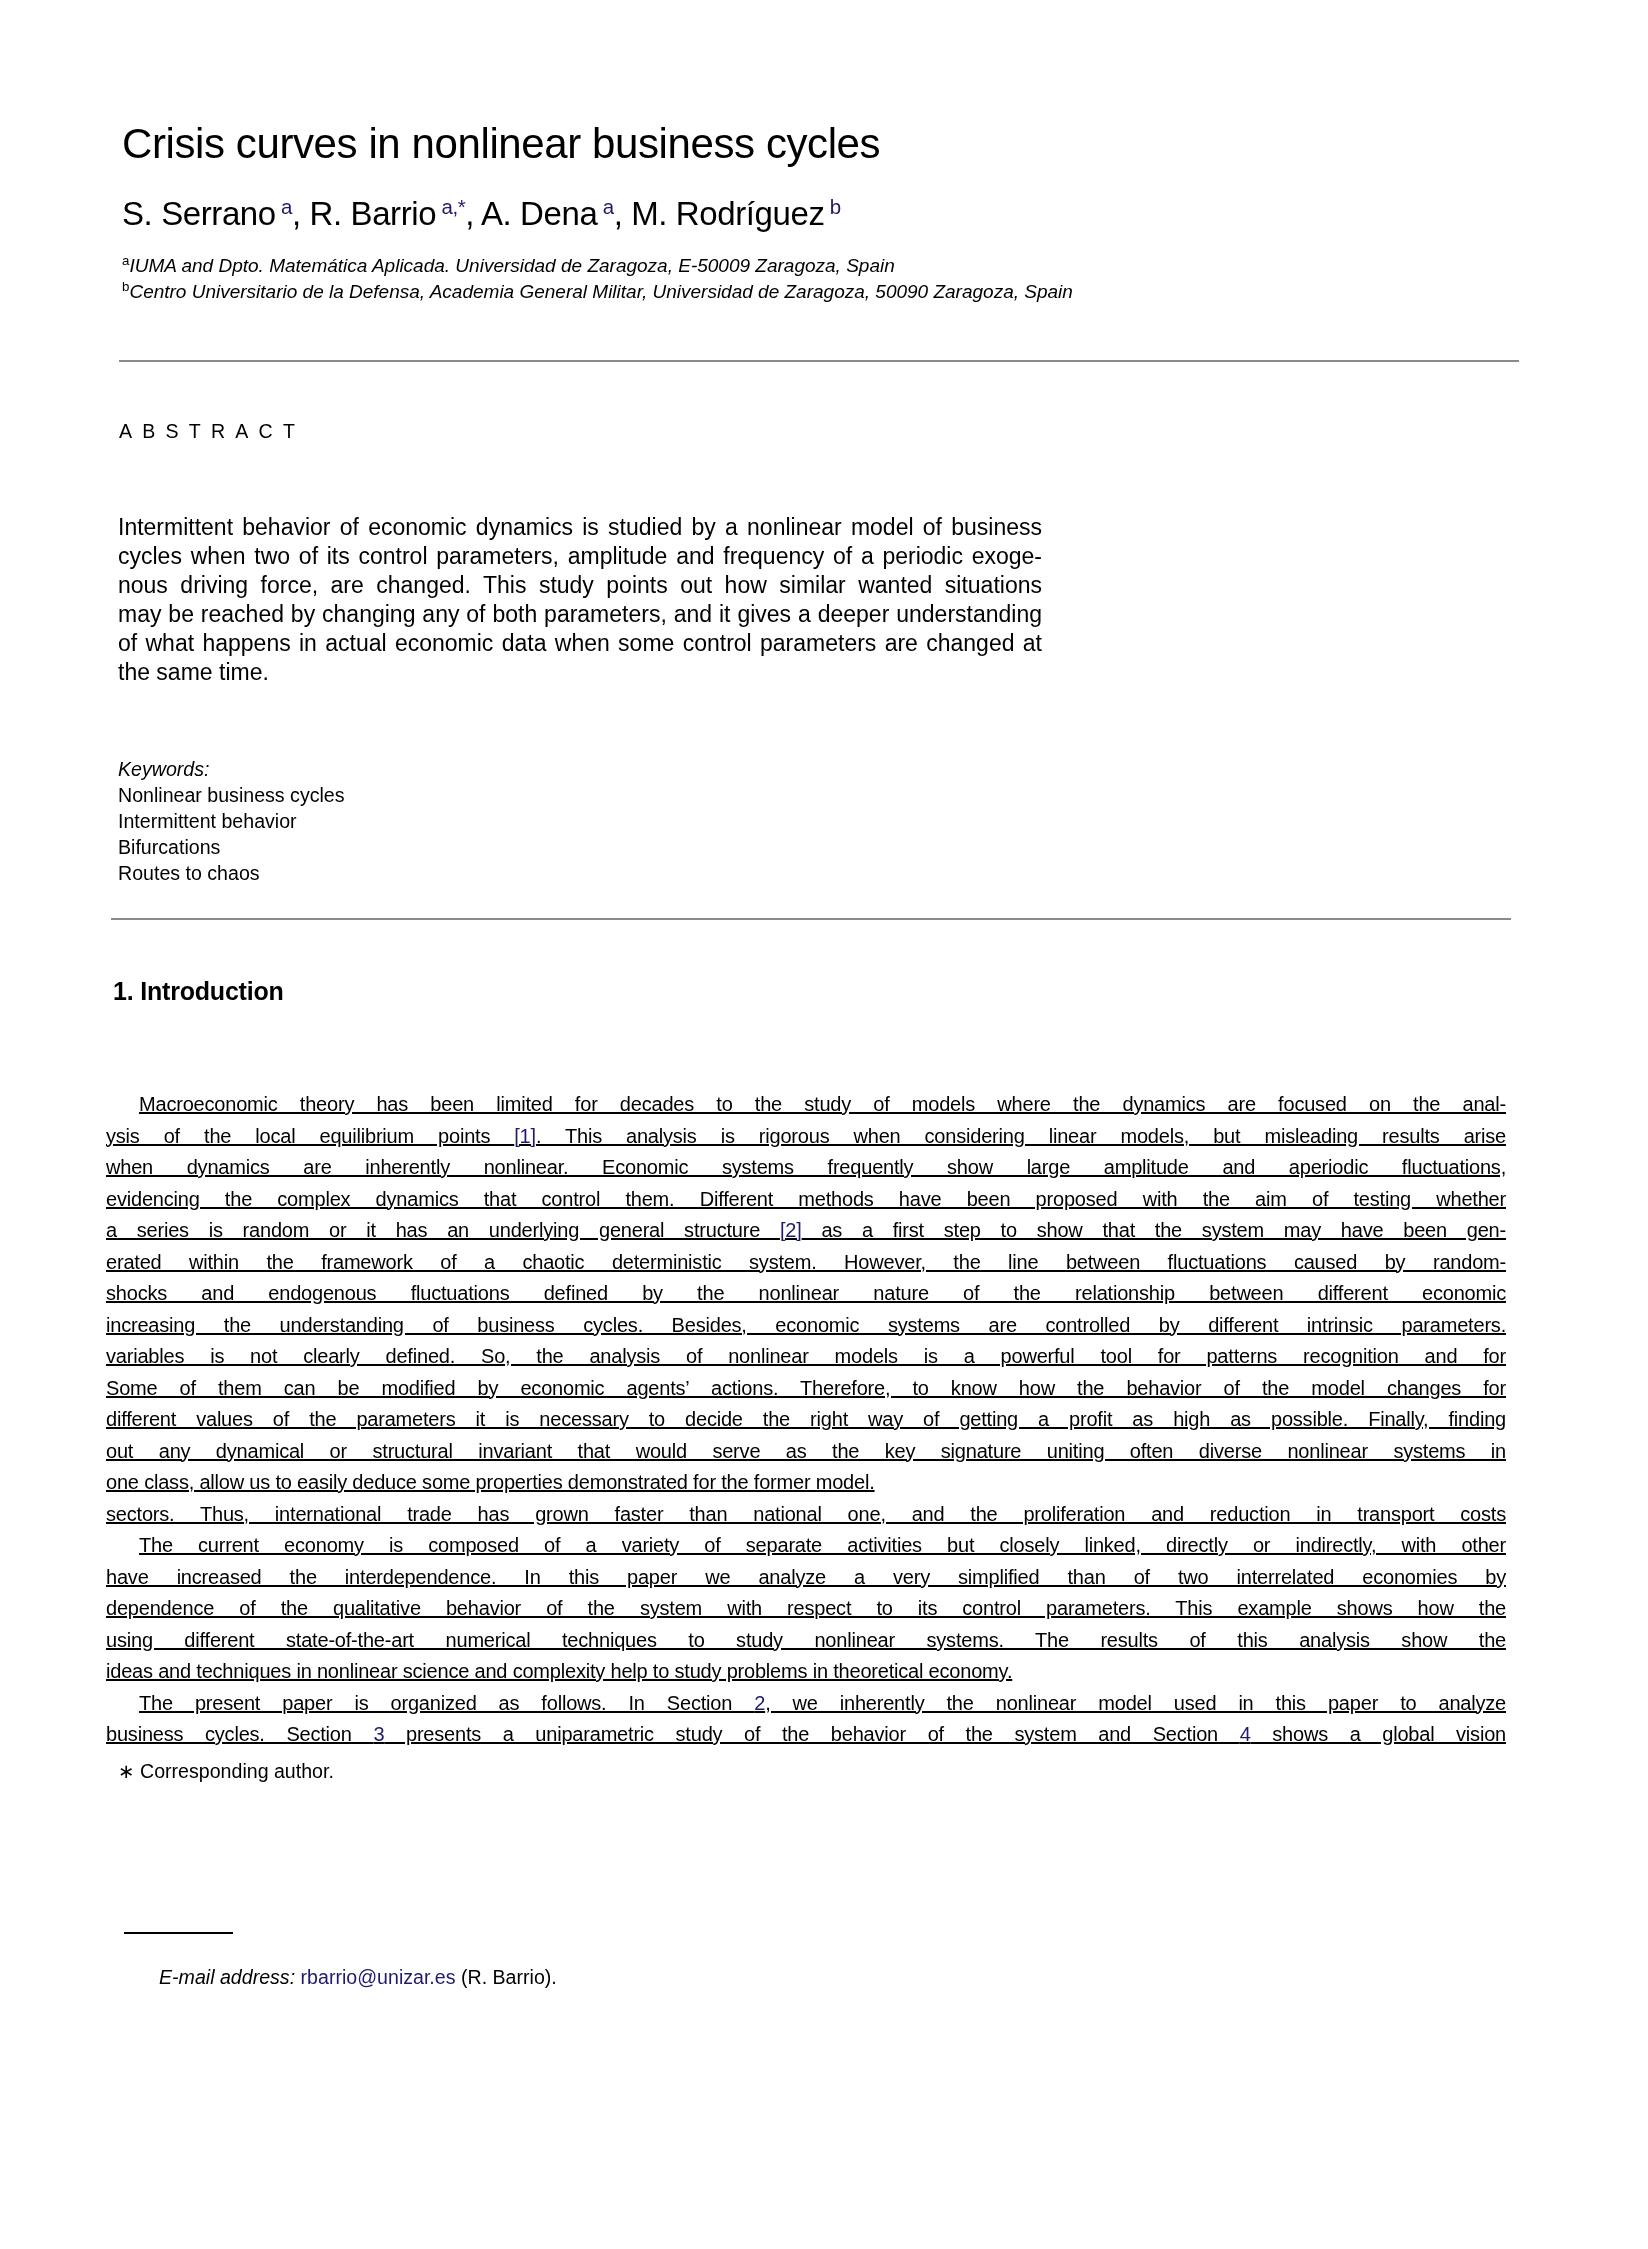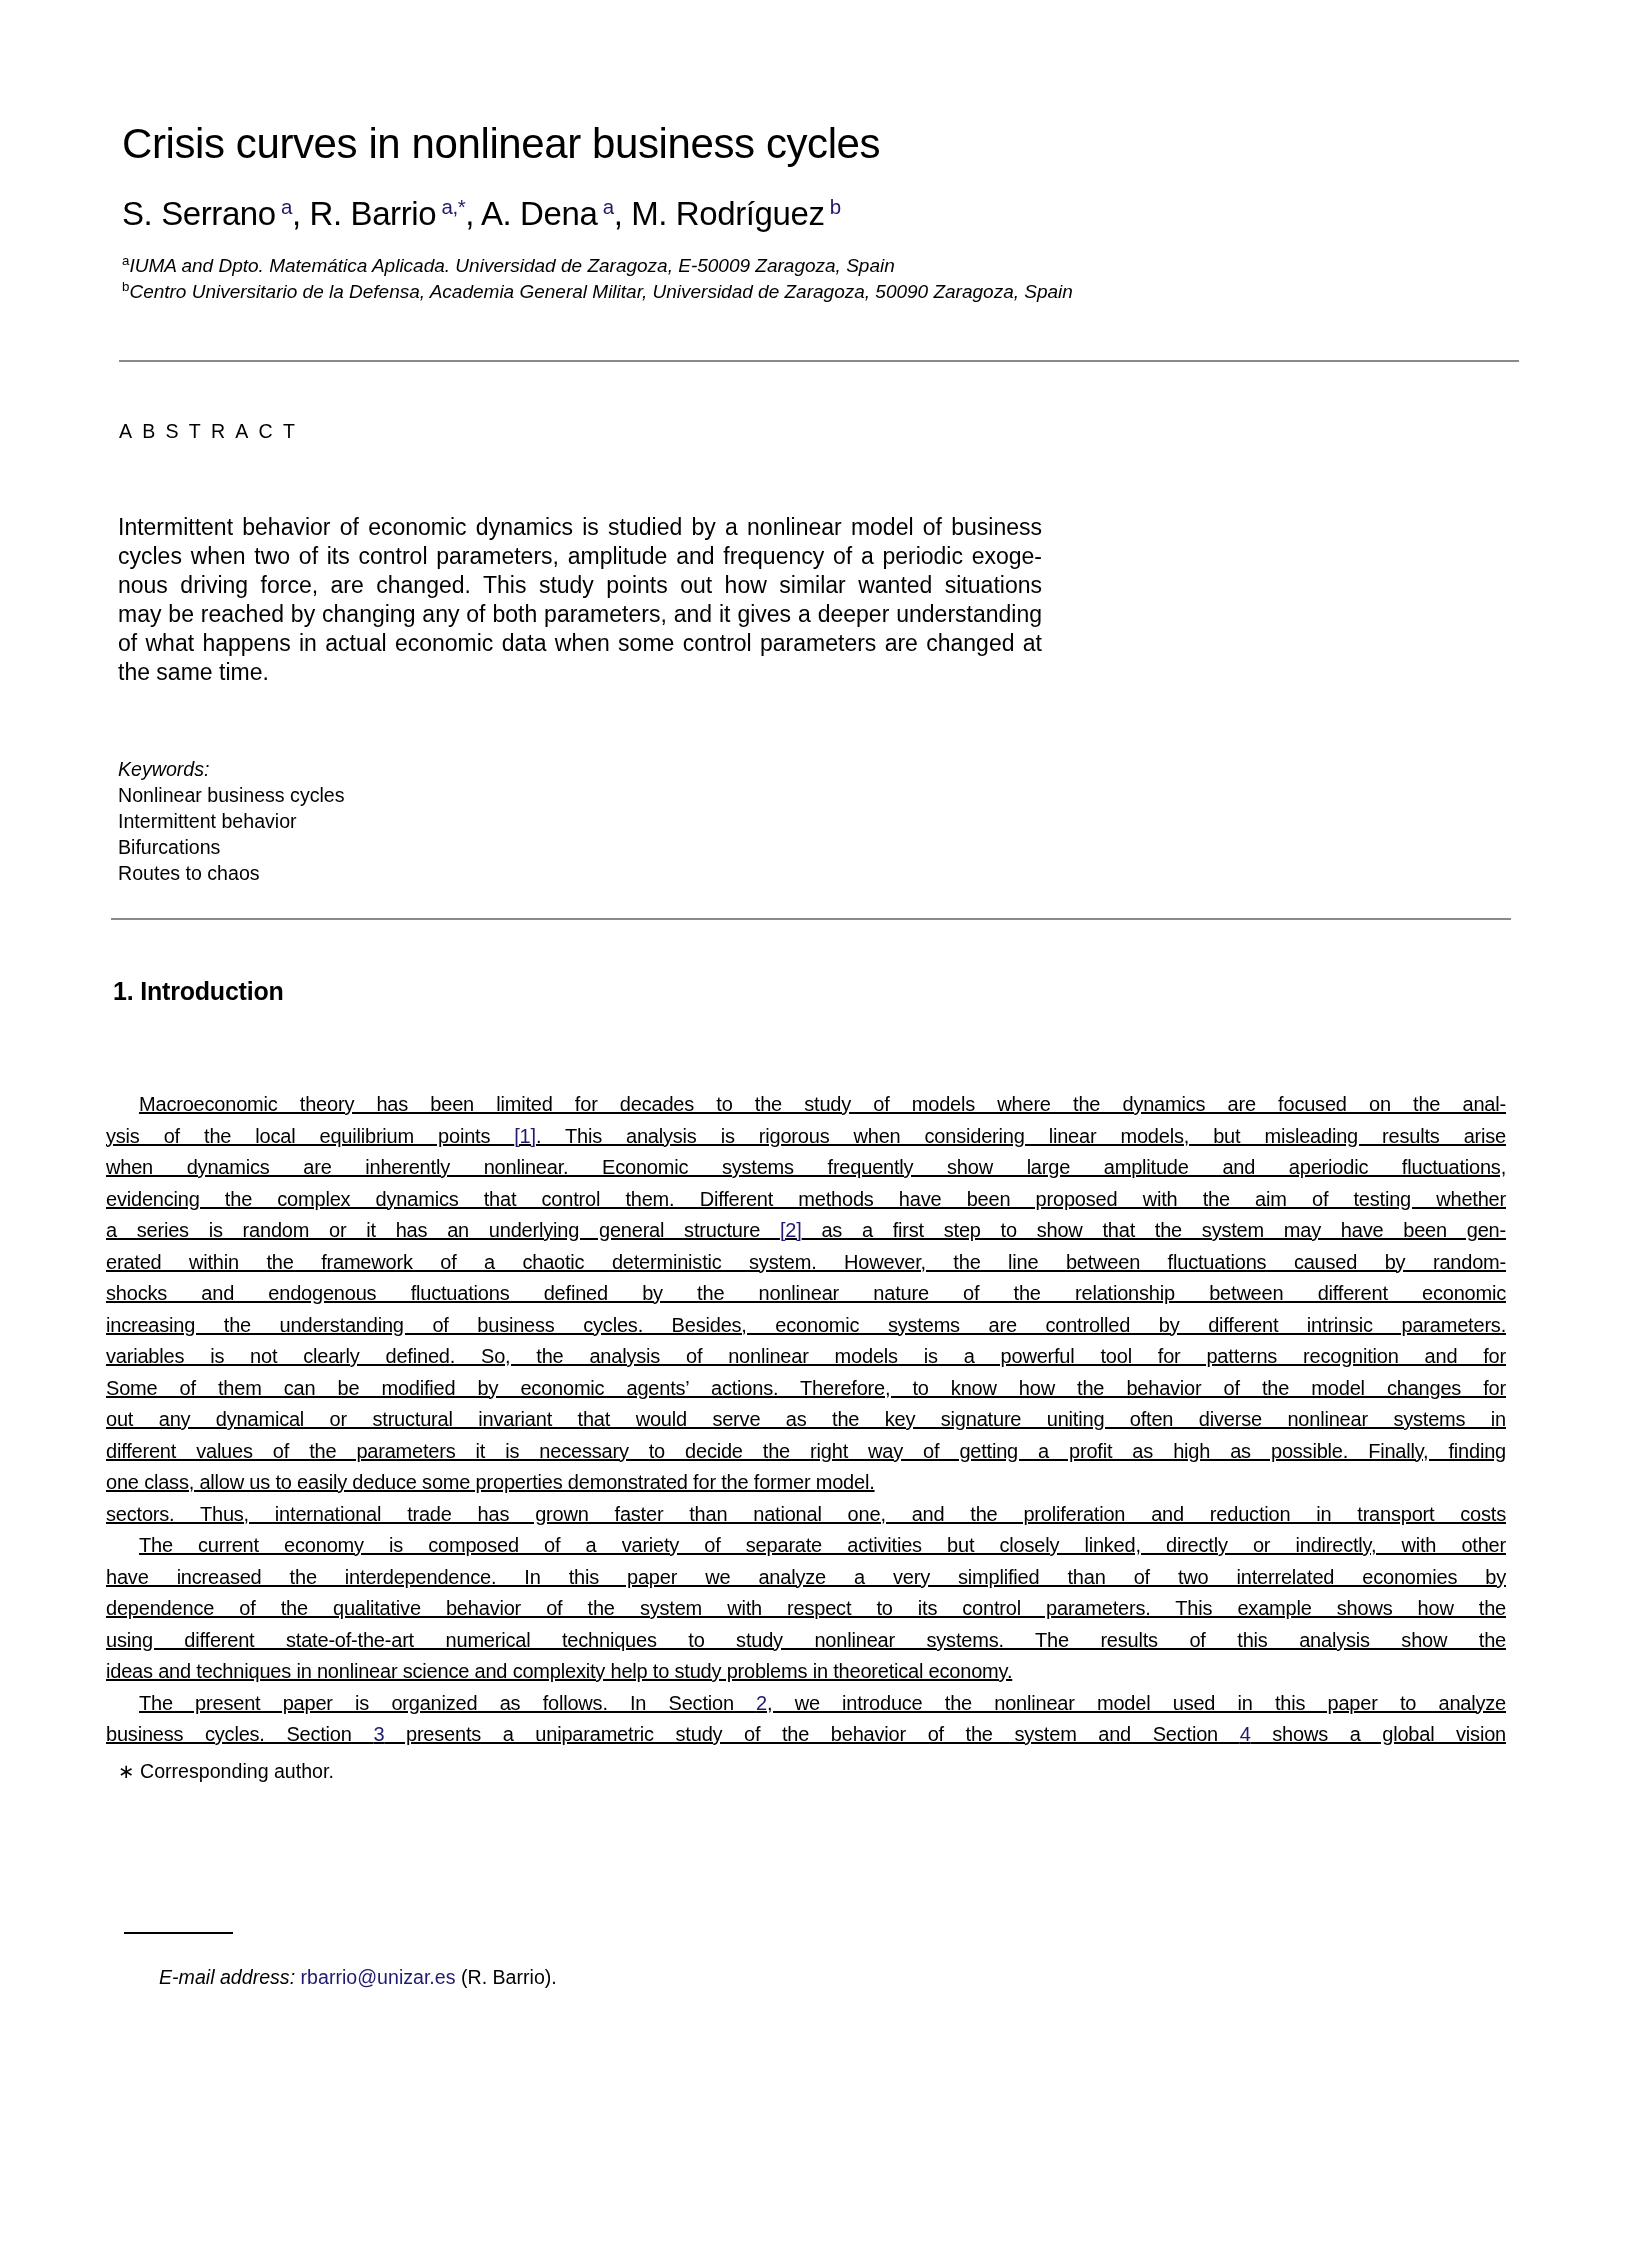--- a/index.html
+++ b/index.html
@@ -75,30 +75,30 @@
     <span class="line indent"><span>Macroeconomic theory has been limited for decades to the study of models where the dynamics are focused on the anal-</span></span>
     <span class="line"><span>ysis of the local equilibrium points </span><a class="link">[1]</a><span>. This analysis is rigorous when considering linear models, but misleading results arise</span></span>
     <span class="line"><span>when dynamics are inherently nonlinear. Economic systems frequently show large amplitude and aperiodic fluctuations,</span></span>
     <span class="line"><span>evidencing the complex dynamics that control them. Different methods have been proposed with the aim of testing whether</span></span>
     <span class="line"><span>a series is random or it has an underlying general structure </span><a class="link">[2]</a><span> as a first step to show that the system may have been gen-</span></span>
     <span class="line"><span>erated within the framework of a chaotic deterministic system. However, the line between fluctuations caused by random-</span></span>
     <span class="line"><span>shocks and endogenous fluctuations defined by the nonlinear nature of the relationship between different economic</span></span>
     <span class="line"><span>increasing the understanding of business cycles. Besides, economic systems are controlled by different intrinsic parameters.</span></span>
     <span class="line"><span>variables is not clearly defined. So, the analysis of nonlinear models is a powerful tool for patterns recognition and for</span></span>
     <span class="line"><span>Some of them can be modified by economic agents’ actions. Therefore, to know how the behavior of the model changes for</span></span>
+    <span class="line"><span>different values of the parameters it is necessary to decide the right way of getting a profit as high as possible. Finally, finding</span></span>
     <span class="line"><span>out any dynamical or structural invariant that would serve as the key signature uniting often diverse nonlinear systems in</span></span>
-    <span class="line"><span>different values of the parameters it is necessary to decide the right way of getting a profit as high as possible. Finally, finding</span></span>
     <span class="line last"><span>one class, allow us to easily deduce some properties demonstrated for the former model.</span></span>
     <span class="line"><span>sectors. Thus, international trade has grown faster than national one, and the proliferation and reduction in transport costs</span></span>
     <span class="line indent"><span>The current economy is composed of a variety of separate activities but closely linked, directly or indirectly, with other</span></span>
     <span class="line"><span>have increased the interdependence. In this paper we analyze a very simplified than of two interrelated economies by</span></span>
     <span class="line"><span>dependence of the qualitative behavior of the system with respect to its control parameters. This example shows how the</span></span>
     <span class="line"><span>using different state-of-the-art numerical techniques to study nonlinear systems. The results of this analysis show the</span></span>
     <span class="line last"><span>ideas and techniques in nonlinear science and complexity help to study problems in theoretical economy.</span></span>
-    <span class="line indent"><span>The present paper is organized as follows. In Section </span><a class="link">2</a><span>, we introduce the nonlinear model used in this paper to analyze</span></span>
+    <span class="line indent"><span>The present paper is organized as follows. In Section </span><a class="link">2</a><span>, we inherently the nonlinear model used in this paper to analyze</span></span>
     <span class="line"><span>business cycles. Section </span><a class="link">3</a><span> presents a uniparametric study of the behavior of the system and Section </span><a class="link">4</a><span> shows a global vision</span></span>
   </div>
 
 <div class="abs footnote">
   <span class="star">∗</span><span>Corresponding author.</span>
 </div>
 
 <div class="abs short-rule"></div>
 
 <div class="abs email">

